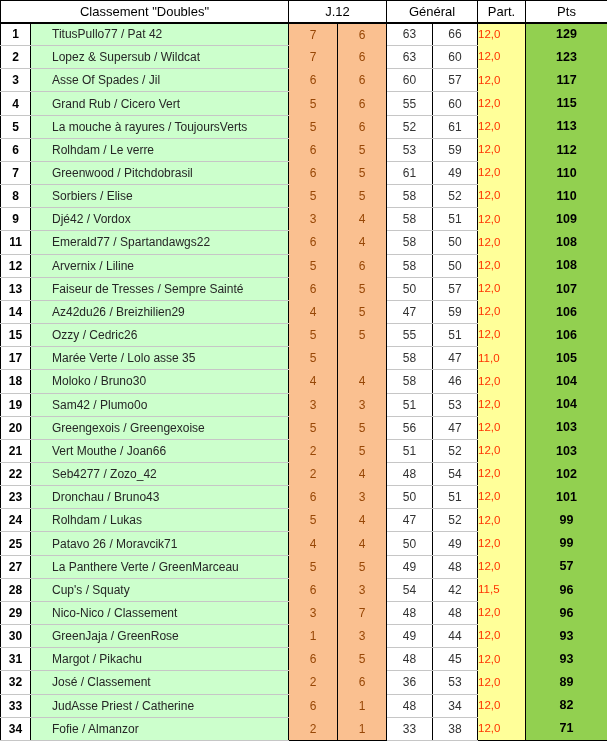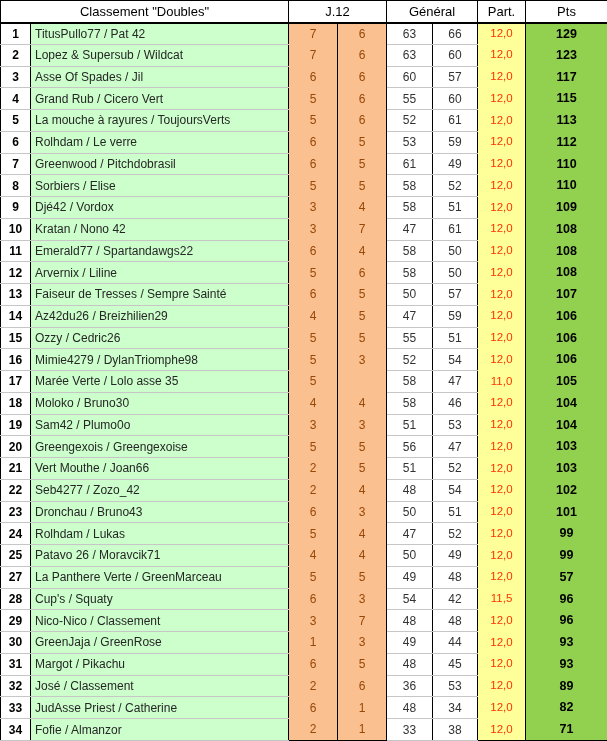--- a/index.html
+++ b/index.html
@@ -22,33 +22,33 @@
     background:#fff;color:#000;font-weight:normal;font-size:13px;text-align:center;
     border-bottom:2px solid var(--line);border-right:1px solid var(--line);
   }
   thead th:last-child{border-right:none;}
   tbody tr{height:21px;}
   .c-rank{
     text-align:center;font-weight:bold;color:#000;background:#fff;
     border-right:1px solid var(--line);border-bottom:1px solid var(--grid);
   }
   .c-name{
-    text-align:left;color:#262626;background:var(--name-bg);padding-left:4px;
+    text-align:left;color:#262626;background:var(--name-bg);padding-left:21px;
     border-right:1px solid var(--line);border-bottom:1px solid var(--grid);
   }
   .c-j12a,.c-j12b{
     text-align:center;color:var(--j12-text);background:var(--j12-bg);
     border-right:1px solid var(--line);
   }
   .c-gena,.c-genb{
     text-align:center;color:#333;background:#fff;
     border-right:1px solid var(--line);border-bottom:1px solid var(--grid);
   }
   .c-part{
-    text-align:center;color:var(--part-text);background:var(--part-bg);font-size:11.5px;
+    text-align:left;color:var(--part-text);background:var(--part-bg);font-size:11.5px;
     border-right:1px solid var(--line);
   }
   .c-pts{
     text-align:center;color:#000;font-weight:bold;background:var(--pts-bg);font-size:12.5px;
   }
 </style>
 </head>
 <body>
 
 <div class="sheet">
@@ -157,30 +157,20 @@
     <td class="c-rank">9</td>
     <td class="c-name">Djé42 / Vordox</td>
     <td class="c-j12a">3</td>
     <td class="c-j12b">4</td>
     <td class="c-gena">58</td>
     <td class="c-genb">51</td>
     <td class="c-part">12,0</td>
     <td class="c-pts">109</td>
   </tr>
         <tr>
-    <td class="c-rank">10</td>
-    <td class="c-name">Kratan / Nono 42</td>
-    <td class="c-j12a">3</td>
-    <td class="c-j12b">7</td>
-    <td class="c-gena">47</td>
-    <td class="c-genb">61</td>
-    <td class="c-part">12,0</td>
-    <td class="c-pts">108</td>
-  </tr>
-        <tr>
     <td class="c-rank">11</td>
     <td class="c-name">Emerald77 / Spartandawgs22</td>
     <td class="c-j12a">6</td>
     <td class="c-j12b">4</td>
     <td class="c-gena">58</td>
     <td class="c-genb">50</td>
     <td class="c-part">12,0</td>
     <td class="c-pts">108</td>
   </tr>
         <tr>
@@ -213,30 +203,20 @@
     <td class="c-part">12,0</td>
     <td class="c-pts">106</td>
   </tr>
         <tr>
     <td class="c-rank">15</td>
     <td class="c-name">Ozzy / Cedric26</td>
     <td class="c-j12a">5</td>
     <td class="c-j12b">5</td>
     <td class="c-gena">55</td>
     <td class="c-genb">51</td>
-    <td class="c-part">12,0</td>
-    <td class="c-pts">106</td>
-  </tr>
-        <tr>
-    <td class="c-rank">16</td>
-    <td class="c-name">Mimie4279 / DylanTriomphe98</td>
-    <td class="c-j12a">5</td>
-    <td class="c-j12b">3</td>
-    <td class="c-gena">52</td>
-    <td class="c-genb">54</td>
     <td class="c-part">12,0</td>
     <td class="c-pts">106</td>
   </tr>
         <tr>
     <td class="c-rank">17</td>
     <td class="c-name">Marée Verte / Lolo asse 35</td>
     <td class="c-j12a">5</td>
     <td class="c-j12b"></td>
     <td class="c-gena">58</td>
     <td class="c-genb">47</td>

